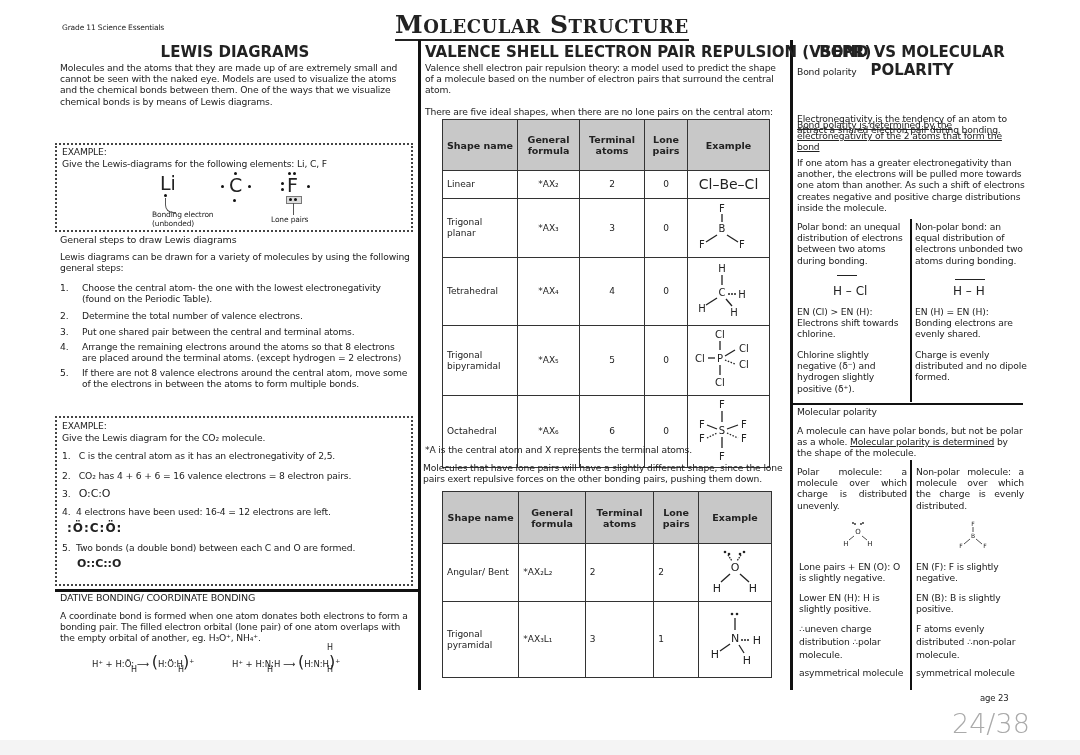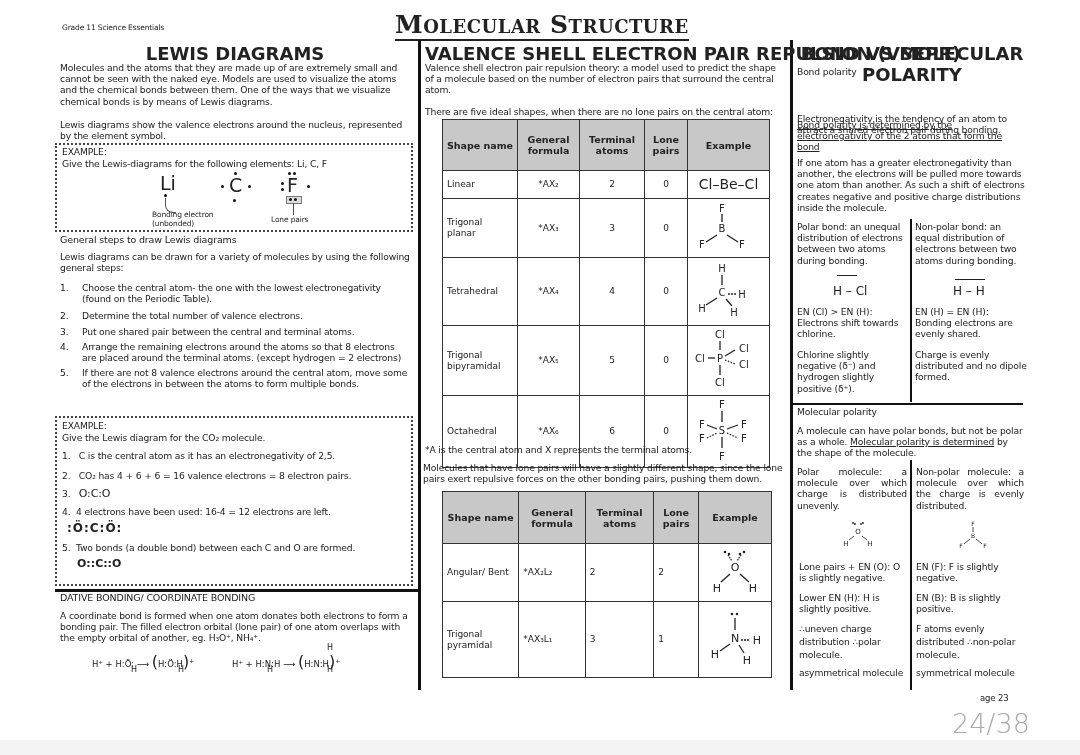--- a/index.html
+++ b/index.html
@@ -2,21 +2,21 @@
 <html><head>
 <meta charset="utf-8">
 <style>
   html,body{margin:0;padding:0;}
   body{width:1080px;height:755px;background:#f4f4f4;position:relative;overflow:hidden;font-family:"DejaVu Sans",sans-serif;color:#222;}
   .page{position:absolute;left:0;top:0;width:1080px;height:740px;background:#fff;}
   .abs{position:absolute;}
   .t{font-size:9.2px;line-height:11.2px;letter-spacing:-0.15px;}
   .b{font-weight:normal;}
   .u{text-decoration:underline;margin-top:35px;}
-  .hdr{font-weight:bold;font-size:18px;text-align:center;letter-spacing:0;}
+  .hdr{font-weight:bold;font-size:15px;text-align:center;letter-spacing:0;}
   .dotbox{border:2px dotted #444;box-sizing:border-box;}
   .vline{position:absolute;background:#111;}
   .hline{position:absolute;background:#111;}
   table.v{border-collapse:collapse;position:absolute;font-size:9px;}
   table.v th{background:#c8c8c8;border:1.5px solid #333;font-weight:bold;font-size:9.5px;line-height:11px;text-align:center;padding:14px 3px;}
   table.v td{border:1.5px solid #333;padding:2px 4px;vertical-align:middle;font-size:9px;line-height:11px;}
   .c{text-align:center;}
   ol.steps{margin:0;padding:0;list-style:none;}
   ol.steps li{position:relative;padding-left:22px;margin-bottom:4px;}
   ol.steps li span.n{position:absolute;left:0;top:0;}
@@ -29,21 +29,20 @@
 <div class="page">
 
   <div class="abs t" style="left:62px;top:22px;font-size:7.5px;">Grade 11 Science Essentials</div>
   <div class="abs" style="left:395px;top:11px;font-family:'DejaVu Serif',serif;font-weight:bold;font-size:25px;font-variant:small-caps;border-bottom:2px solid #222;line-height:28px;letter-spacing:0.5px;">Molecular Structure</div>
 
   <div class="vline" style="left:418px;top:40px;width:3px;height:650px;"></div>
   <div class="vline" style="left:790px;top:40px;width:3px;height:650px;"></div>
 
   <div class="abs hdr" style="left:60px;top:43px;width:350px;">LEWIS DIAGRAMS</div>
   <div class="abs t" style="left:60px;top:62px;width:350px;">Molecules and the atoms that they are made up of are extremely small and cannot be seen with the naked eye. Models are used to visualize the atoms and the chemical bonds between them. One of the ways that we visualize chemical bonds is by means of Lewis diagrams.</div>
-  <div class="abs t" style="left:60px;top:119px;width:350px;">Lewis diagrams show the valence electrons around the nucleus, represented by the element symbol.</div>
 
   <div class="abs dotbox" style="left:55px;top:143px;width:358px;height:89px;">
     <div class="abs t b" style="left:5px;top:1px;">EXAMPLE:</div>
     <div class="abs t b" style="left:5px;top:13px;">Give the Lewis-diagrams for the following elements:  Li, C, F</div>
 
     <div class="abs lewis" style="left:103px;top:27px;">Li</div>
     <span class="dot" style="left:107px;top:49px;"></span>
 
     <div class="abs lewis" style="left:172px;top:29px;">C</div>
     <span class="dot" style="left:177px;top:27px;"></span>
@@ -304,21 +303,21 @@
 
   <div class="vline" style="left:910px;top:219px;width:1.5px;height:183px;"></div>
   <div class="hline" style="left:793px;top:403px;width:230px;height:1.5px;"></div>
 
   <div class="abs t" style="left:797px;top:221px;width:110px;"><span class="b">Polar bond:</span> <span>an unequal distribution of electrons between two atoms during bonding.</span></div>
   <div class="abs" style="left:837px;top:275px;width:20px;height:1px;background:#222;"></div>
   <div class="abs" style="left:833px;top:284px;font-size:12px;">H – Cl</div>
   <div class="abs t" style="left:797px;top:306px;width:112px;">EN (Cl) &gt; EN (H): Electrons shift towards chlorine.</div>
   <div class="abs t" style="left:797px;top:349px;width:112px;">Chlorine slightly negative (δ⁻) and hydrogen slightly positive (δ⁺).</div>
 
-  <div class="abs t" style="left:915px;top:221px;width:110px;"><span class="b">Non-polar bond:</span> <span>an equal distribution of electrons between two atoms during bonding.</span></div>
+  <div class="abs t" style="left:915px;top:221px;width:110px;"><span class="b">Non-polar bond:</span> <span>an equal distribution of electrons unbonded two atoms during bonding.</span></div>
   <div class="abs" style="left:955px;top:279px;width:30px;height:1px;background:#222;"></div>
   <div class="abs" style="left:953px;top:284px;font-size:12px;">H – H</div>
   <div class="abs t" style="left:915px;top:306px;width:112px;">EN (H) = EN (H): Bonding electrons are evenly shared.</div>
   <div class="abs t" style="left:915px;top:349px;width:112px;">Charge is evenly distributed and no dipole formed.</div>
 
   <div class="abs t b" style="left:797px;top:406px;">Molecular polarity</div>
   <div class="abs t" style="left:797px;top:425px;width:228px;"><span>A molecule can have polar bonds, but not be polar as a whole. </span><span class="u">Molecular polarity is determined</span><span> by the shape of the molecule.</span></div>
 
   <div class="vline" style="left:910px;top:460px;width:1.5px;height:230px;"></div>
 

